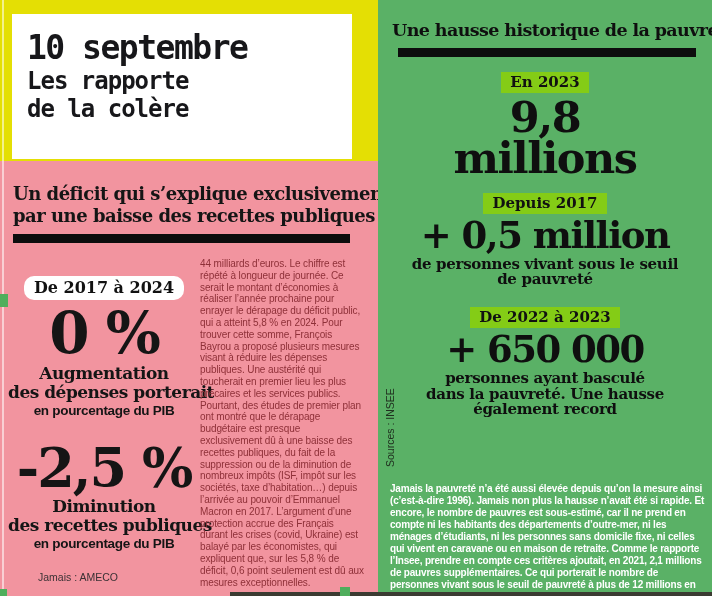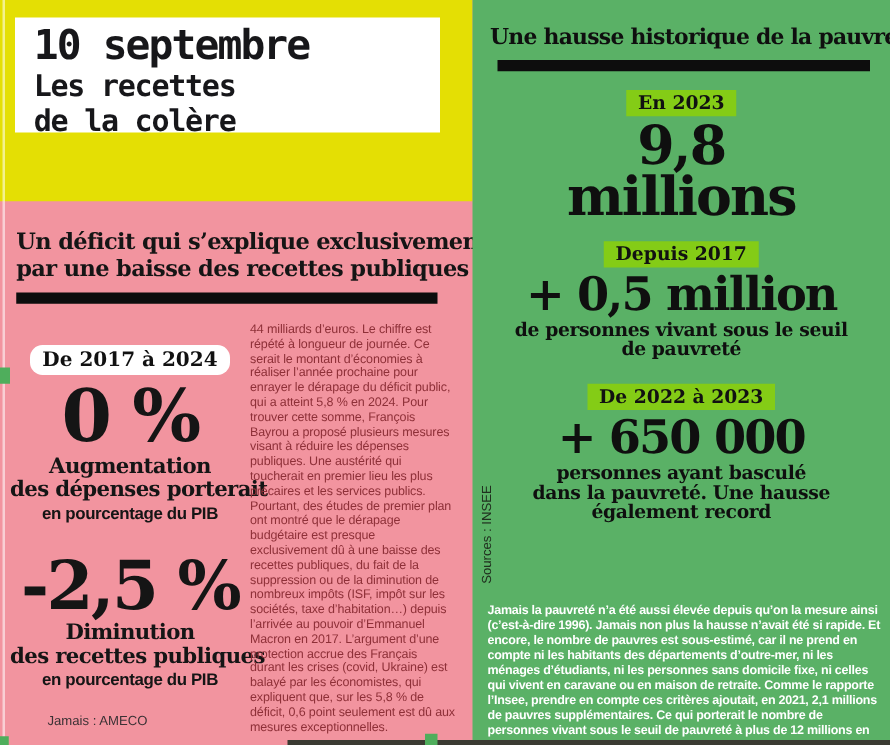--- a/index.html
+++ b/index.html
@@ -2,21 +2,21 @@
 <html><head>
 <meta charset="utf-8">
 <style>
   * { margin:0; padding:0; box-sizing:border-box; }
   html,body { width:712px; height:596px; font-family:"Liberation Sans",sans-serif; }
   .canvas { position:relative; width:712px; height:596px; overflow:hidden; background:#f2949f; }
 
   
   .left-panel { position:absolute; left:0; top:0; width:378px; height:596px; background:#f2949f; }
   .yellow-block { position:absolute; left:0; top:0; width:378px; height:161px; background:#e4df04; }
-  .title-card { position:absolute; left:12px; top:14px; width:340px; height:92px; background:#ffffff; padding:4px 10px 0 15px; }
+  .title-card { position:absolute; left:12px; top:14px; width:340px; height:145px; background:#ffffff; padding:16px 10px 0 15px; }
   .mast-date  { font-family:"DejaVu Sans Mono",monospace; font-weight:bold; font-size:33px; line-height:1.12; letter-spacing:-1.5px; color:#17171a; }
   .mast-title { font-family:"DejaVu Sans Mono",monospace; font-weight:bold; font-size:24px; line-height:1.17; letter-spacing:-1px; color:#17171a; white-space:pre; }
 
   .pink-heading { position:absolute; left:13px; top:183px; width:360px; font-family:"DejaVu Serif",serif; font-weight:bold; font-size:18px; line-height:1.22; letter-spacing:-0.5px; color:#151515; white-space:pre; }
   .rule { background:#0d0d0d; position:absolute; }
   .rule-pink  { left:13px; top:234px; width:337px; height:9px; }
 
   .stat-col { position:absolute; left:8px; top:276px; width:192px; text-align:center; color:#151515; }
   .period-box { display:inline-block; background:#ffffff; color:#111; font-family:"DejaVu Serif",serif; font-weight:bold; font-size:16px; padding:2px 10px 3px; white-space:nowrap;border-radius:10px; }
   .big-value { font-family:"DejaVu Serif",serif; font-weight:bold; letter-spacing:-2px; color:#151515; }
@@ -58,21 +58,21 @@
 </style>
 </head>
 <body>
 
 <div class="canvas">
 
   <div class="left-panel">
     <div class="yellow-block">
       <div class="title-card">
         <div class="mast-date">10 septembre</div>
-        <div class="mast-title">Les recettes
+        <div class="mast-title">Les rapporte
 de la colère</div>
       </div>
     </div>
 
     <div class="pink-heading">Un déficit qui s’explique exclusivement
 par une baisse des recettes publiques</div>
     <div class="rule rule-pink"></div>
 
     <div class="stat-col">
       <div class="period-box">De 2017 à 2024</div>

